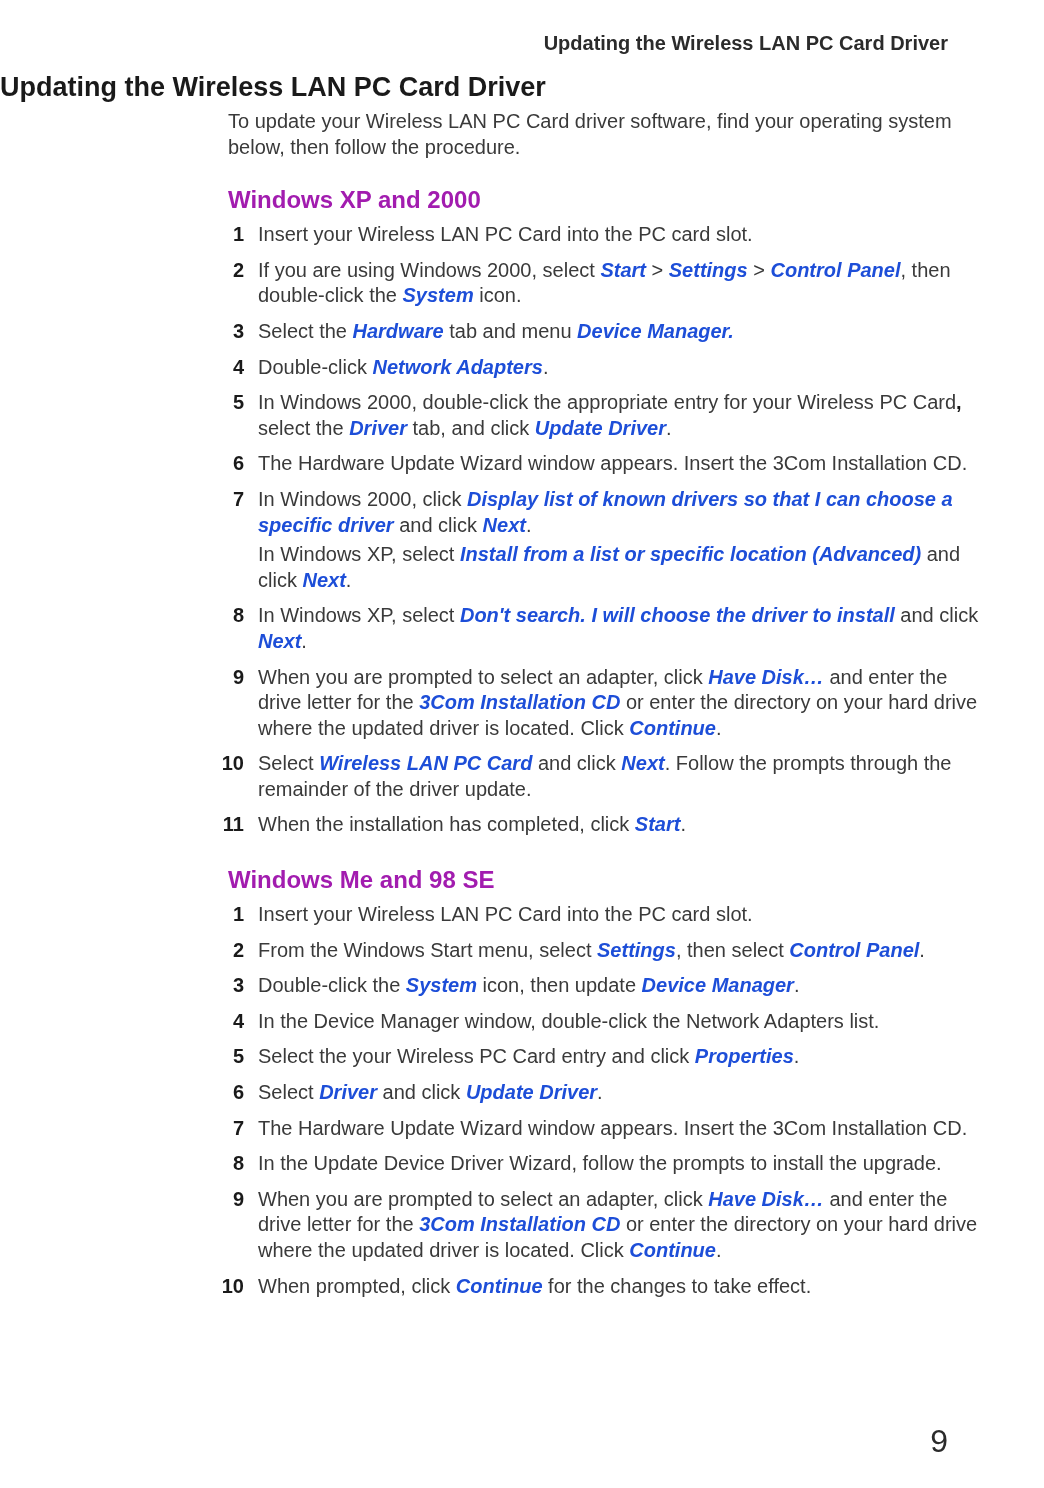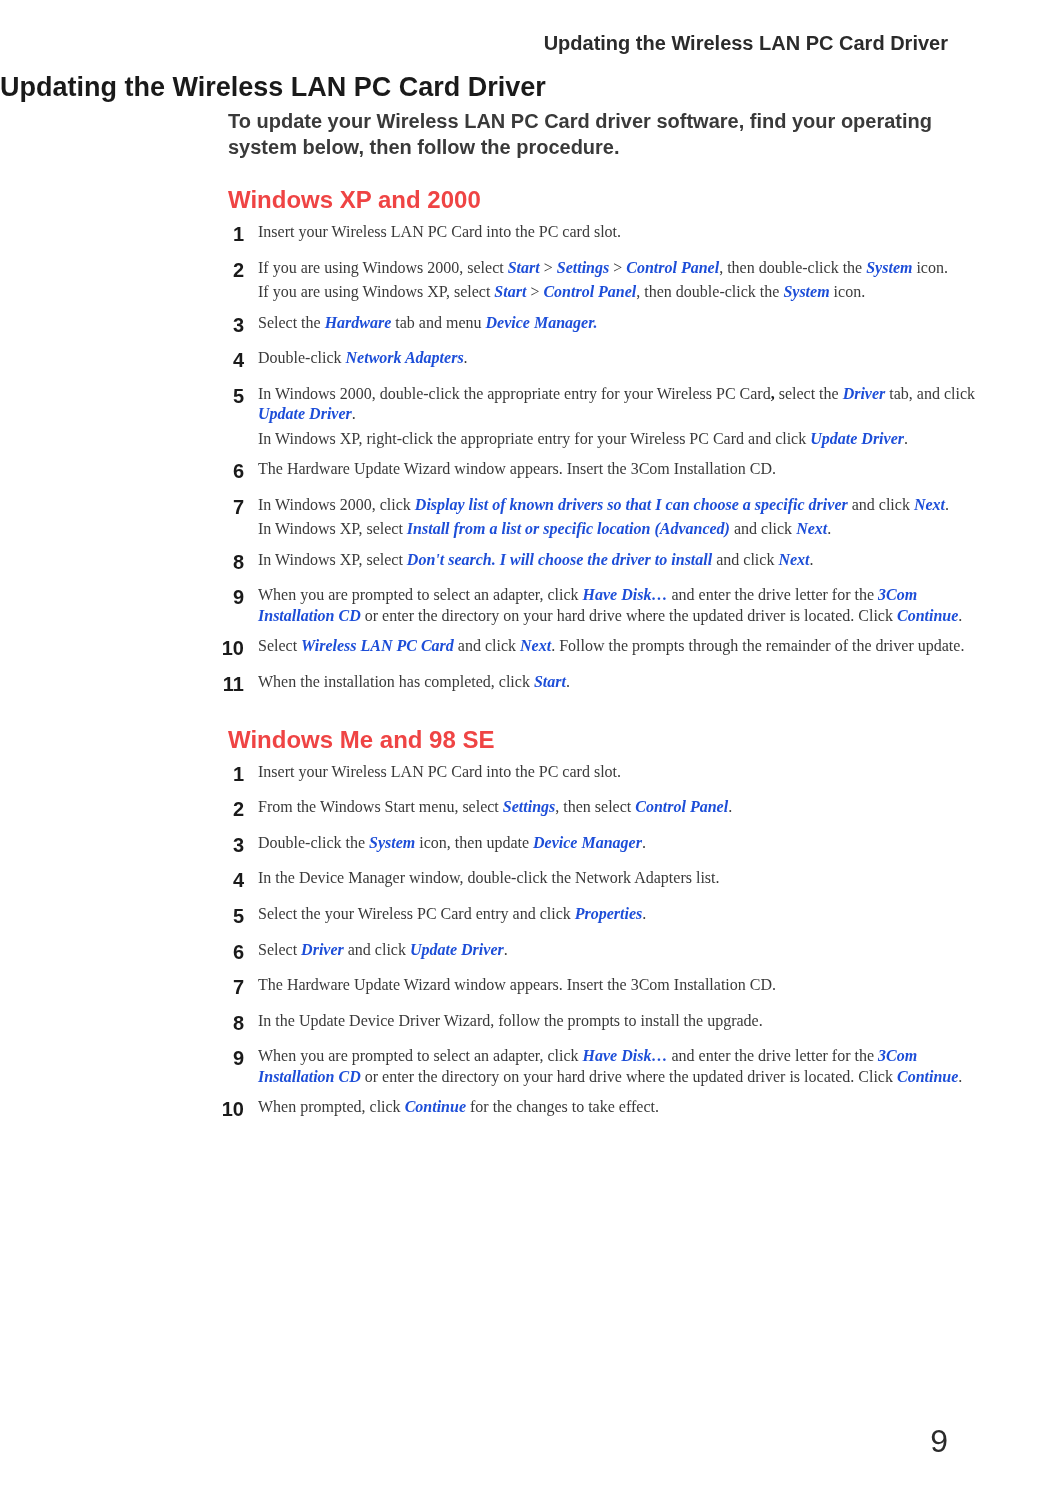--- a/index.html
+++ b/index.html
@@ -42,27 +42,27 @@
     padding: 0 0 0 0;
     font-size: 27px;
     font-weight: 700;
     color: #1a1a1a;
   }
   .intro {
     margin: 0 0 26px 228px;
     font-size: 20px;
     line-height: 1.28;
     color: #3a3a3a;
-    font-weight: 700;
+    font-weight: 400;
   }
   h2.section-heading {
     margin: 0 0 8px 228px;
     font-size: 24px;
     font-weight: 700;
-    color: #ef4444;
+    color: #a21caf;
   }
   ol.steps {
     margin: 0 0 28px 0;
     padding: 0;
     list-style: none;
   }
   ol.steps > li {
     display: flex;
     align-items: flex-start;
     margin: 0 0 10px 0;
@@ -73,25 +73,24 @@
     text-align: right;
     padding-right: 14px;
     box-sizing: border-box;
     font-size: 20px;
     font-weight: 700;
     color: #1a1a1a;
     line-height: 1.28;
   }
   ol.steps > li .body {
     flex: 1 1 auto;
-    font-size: 16px;
+    font-size: 20px;
     line-height: 1.28;
     color: #3a3a3a;
     font-weight: 300;
-    font-family: Liberation Serif, serif;
   }
   ol.steps > li .body .para {
     margin: 0;
   }
   ol.steps > li .body .para + .para {
     margin-top: 4px;
   }
   .b  { font-style: italic; font-weight: 600; color: #1d4ed8; }
   .bn { font-style: normal;  font-weight: 600; color: #1a1a1a; }
 </style>
@@ -110,40 +109,38 @@
         <li>
           <div class="num">1</div>
           <div class="body">
             <p class="para"><span>Insert your Wireless LAN PC Card into the PC card slot.</span></p>
           </div>
         </li>
         <li>
           <div class="num">2</div>
           <div class="body">
             <p class="para"><span>If you are using Windows 2000, select </span><span class="b">Start</span><span> &gt; </span><span class="b">Settings</span><span> &gt; </span><span class="b">Control Panel</span><span>, then double-click the </span><span class="b">System</span><span> icon.</span></p>
-            <p class="para"><span>If you are using Windows XP, select </span><span class="b">Start</span><span> &gt; </span><span class="b">Control Panel</span><span>, then double-click the </span><span class="b">System</span><span> icon.</span></p>
           </div>
         </li>
         <li>
           <div class="num">3</div>
           <div class="body">
             <p class="para"><span>Select the </span><span class="b">Hardware</span><span> tab and menu </span><span class="b">Device Manager.</span></p>
           </div>
         </li>
         <li>
           <div class="num">4</div>
           <div class="body">
             <p class="para"><span>Double-click </span><span class="b">Network Adapters</span><span>.</span></p>
           </div>
         </li>
         <li>
           <div class="num">5</div>
           <div class="body">
             <p class="para"><span>In Windows 2000, double-click the appropriate entry for your Wireless PC Card</span><span class="bn">,</span><span> select the </span><span class="b">Driver</span><span> tab, and click </span><span class="b">Update Driver</span><span>.</span></p>
-            <p class="para"><span>In Windows XP, right-click the appropriate entry for your Wireless PC Card and click </span><span class="b">Update Driver</span><span>.</span></p>
           </div>
         </li>
         <li>
           <div class="num">6</div>
           <div class="body">
             <p class="para"><span>The Hardware Update Wizard window appears. Insert the 3Com Installation CD.</span></p>
           </div>
         </li>
         <li>
           <div class="num">7</div>

